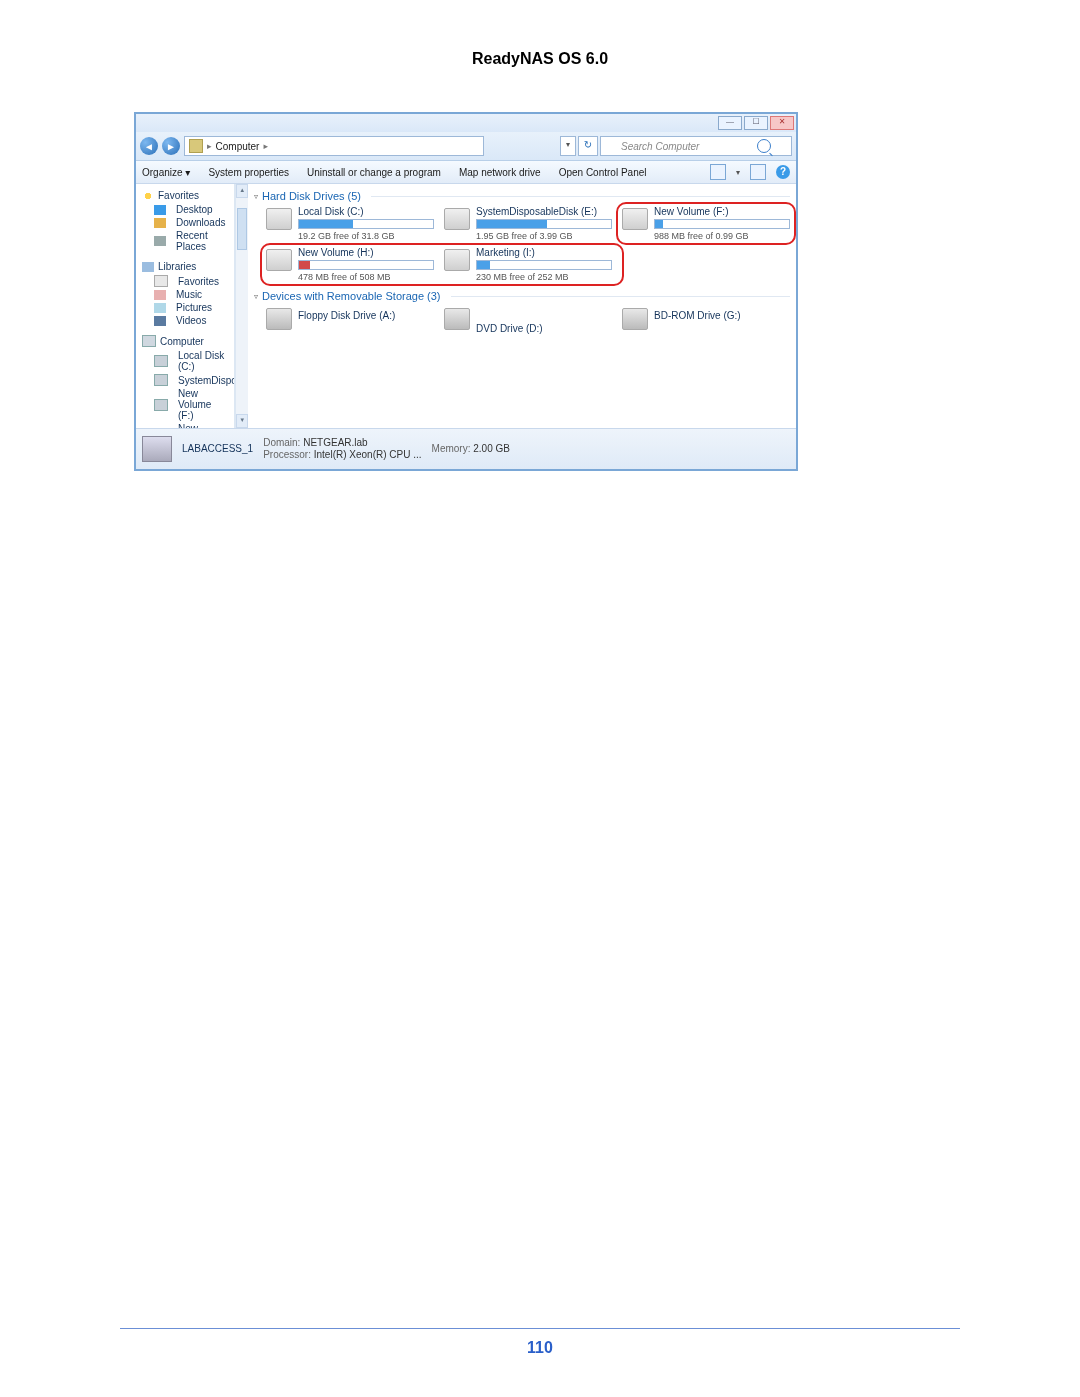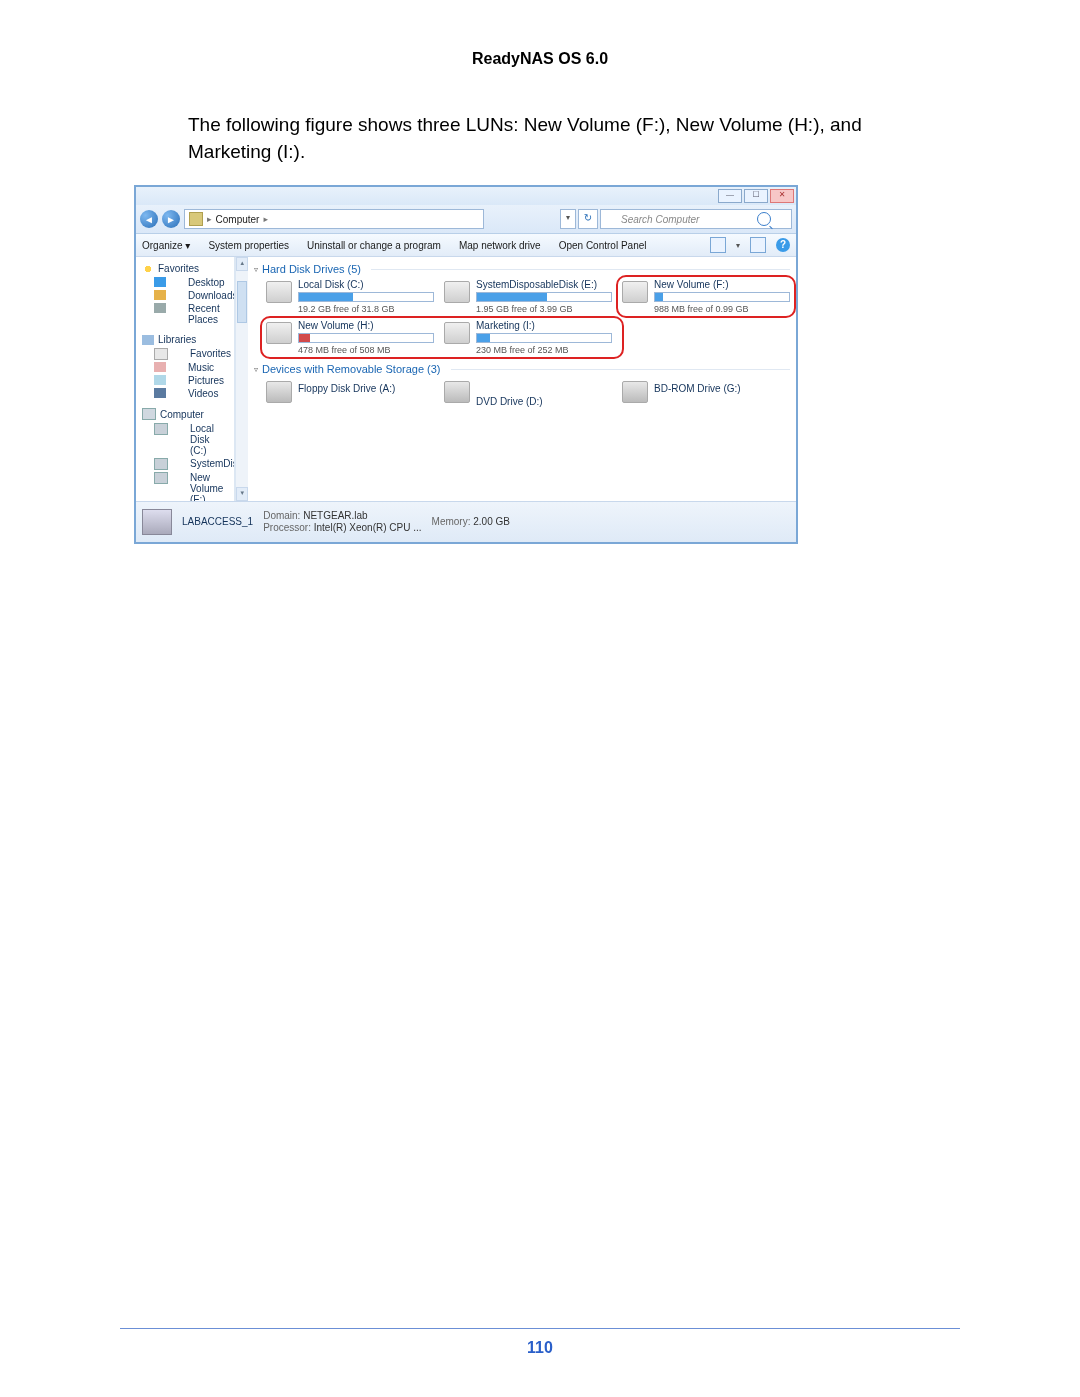--- a/index.html
+++ b/index.html
@@ -26,21 +26,21 @@
   .search .mag::after{content:"";position:absolute;right:-3px;bottom:-3px;width:4px;height:1px;background:#3a7ecb;transform:rotate(45deg);}
   
   .toolbar{display:flex;align-items:center;height:22px;background:linear-gradient(#f5faff,#e2ecf8);border-bottom:1px solid #c8d8ec;padding:0 6px;gap:18px;font-size:10px;color:#1a1a1a;}
   .toolbar .right{margin-left:auto;display:flex;align-items:center;gap:10px;}
   .tb-icon{width:14px;height:14px;border:1px solid #7aa7d6;background:#eaf3ff;}
   .help{width:14px;height:14px;border-radius:50%;background:#3a9be8;color:#fff;text-align:center;font-size:10px;line-height:14px;font-weight:bold;}
   
   .body-split{display:flex;height:244px;background:#fff;}
   .tree{width:102px;border-right:1px solid #dce7f3;padding:4px 0;overflow:hidden;font-size:10px;color:#14335a;}
   .tree-h{font-size:10px;padding:2px 6px;display:flex;align-items:center;gap:4px;}
-  .tree-i{padding:1px 6px 1px 18px;display:flex;gap:22px;}
+  .tree-i{padding:1px 6px 1px 18px;display:flex;align-items:center;gap:10px;}
   .ic{width:12px;height:10px;flex:none;}
   .ic.star{background:radial-gradient(circle,#ffd24a 40%,transparent 42%);} 
   .ic.desk{background:#3a9be8;}
   .ic.dl{background:#e6b24a;}
   .ic.rec{background:#9aa;}
   .ic.lib{background:#9bbde0;}
   .ic.doc{background:#e8e8e8;border:1px solid #aaa;}
   .ic.music{background:#e8b0b0;}
   .ic.pic{background:#b0d8e8;}
   .ic.vid{background:#5a7aa0;}
@@ -75,21 +75,20 @@
   .footer{position:absolute;left:0;right:0;bottom:40px;text-align:center;}
   .footer-rule{height:1px;background:#6b8fd6;margin:0 120px 10px 120px;}
   .footer-title{font-weight:bold;font-size:16px;}
   .footer-page{color:#2a5fc9;font-weight:bold;font-size:16px;margin-top:2px;}
 </style>
 </head>
 <body>
 
 <div class="page">
   <div class="doc-title">ReadyNAS OS 6.0</div>
-  <p class="body-text">The following figure shows three LUNs: New Volume (F:), New Volume (H:), and Marketing (I:).</p>
 
   <div class="screenshot">
 
     <div class="titlebar">
       <div class="win-btn">—</div>
       <div class="win-btn">☐</div>
       <div class="win-btn close">✕</div>
     </div>
 
     <div class="addr-row">

